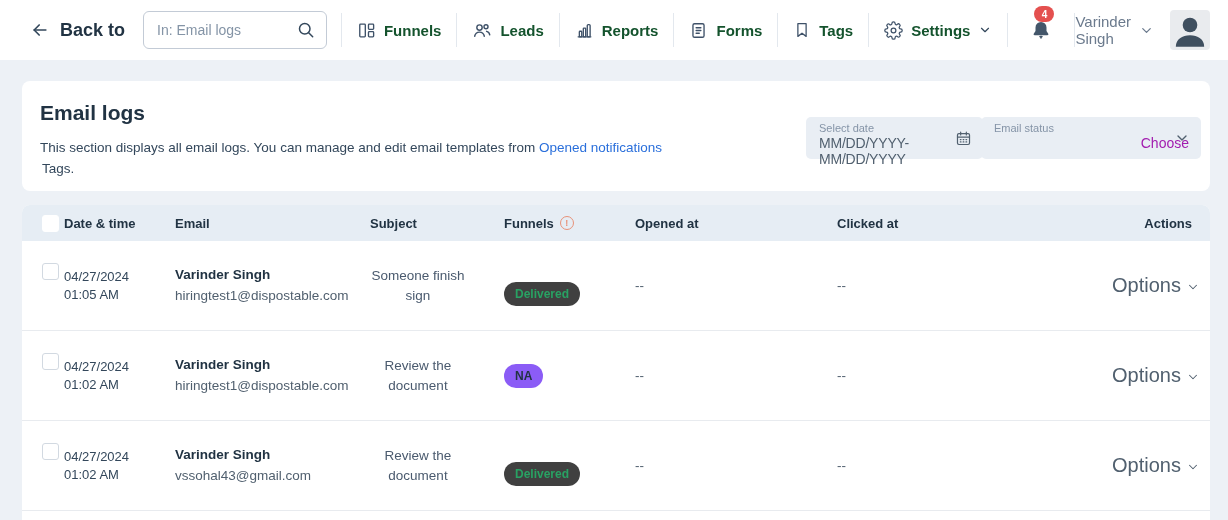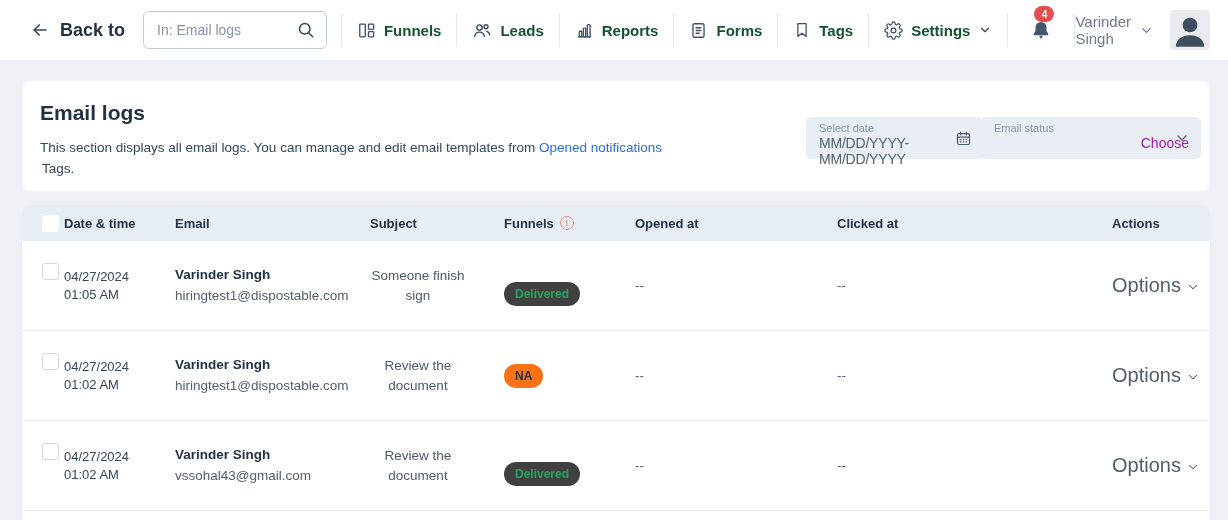--- a/index.html
+++ b/index.html
@@ -45,33 +45,33 @@
   .filter-status .fvalue { font-size:14px; color:#a21caf;text-align:right; }
   .filter .ficon { position:absolute; right:11px; top:13px; }
 
   
   .table-panel { top:205px; height:400px; background:#fff; border-radius:8px 8px 0 0; overflow:hidden; }
   .tgrid { display:grid; grid-template-columns:22px 111px 195px 134px 131px 202px 1fr 80px; align-items:center; padding:0 18px 0 20px; }
   .thead { height:36px; background:#e6edf4; }
   .thead .th { font-size:13px; font-weight:700; color:#213343; }
   .th-status { display:flex; align-items:center; gap:6px; }
   .info-dot { width:14px; height:14px; border:1.4px solid #e89279; border-radius:50%; color:#e89279; font-size:9px; font-weight:700; display:flex; align-items:center; justify-content:center; line-height:1; }
-  .th-actions, .td-actions { }
+  .th-actions, .td-actions { text-align:right; }
 
   .trow { height:90px; border-bottom:1px solid #e8ebef; background:#fff; }
   .cb { width:17px; height:17px; border:1px solid #d2d9e1; border-radius:3px; background:#fff; cursor:pointer; }
   .cb-head { border-color:#fff; }
   .trow .cb { align-self:start; margin-top:22px; }
   .td-date { width:72px; font-size:13px; color:#33475b; line-height:18px; word-break:break-all; }
   .td-name { font-size:13.5px; font-weight:700; color:#213343; margin-bottom:4px; }
   .td-email { font-size:13.5px; color:#51606f; }
   .td-subject { max-width:96px; font-size:13.5px; color:#4a5a6e; line-height:20px;text-align:center; }
   .status-badge { display:inline-block; padding:5px 11px; border-radius:12px; font-size:12px; font-weight:700; }
   .status-badge[data-status="delivered"] { background:#404040; color:#28a263;margin-top:16px; }
-  .status-badge[data-status="na"] { background:#f97316; color:#213343; }
+  .status-badge[data-status="na"] { background:#8b5cf6; color:#213343; }
   .td-dash { font-size:13.5px; color:#51606f; }
   .td-actions { font-size:20px; color:#51606f; cursor:pointer; white-space:nowrap; }
   .td-actions .chev { display:inline-flex; vertical-align:-2px; margin-left:5px; }
 
   svg { display:block; }
 </style>
 </head>
 <body>
 
 <div class="topbar">

